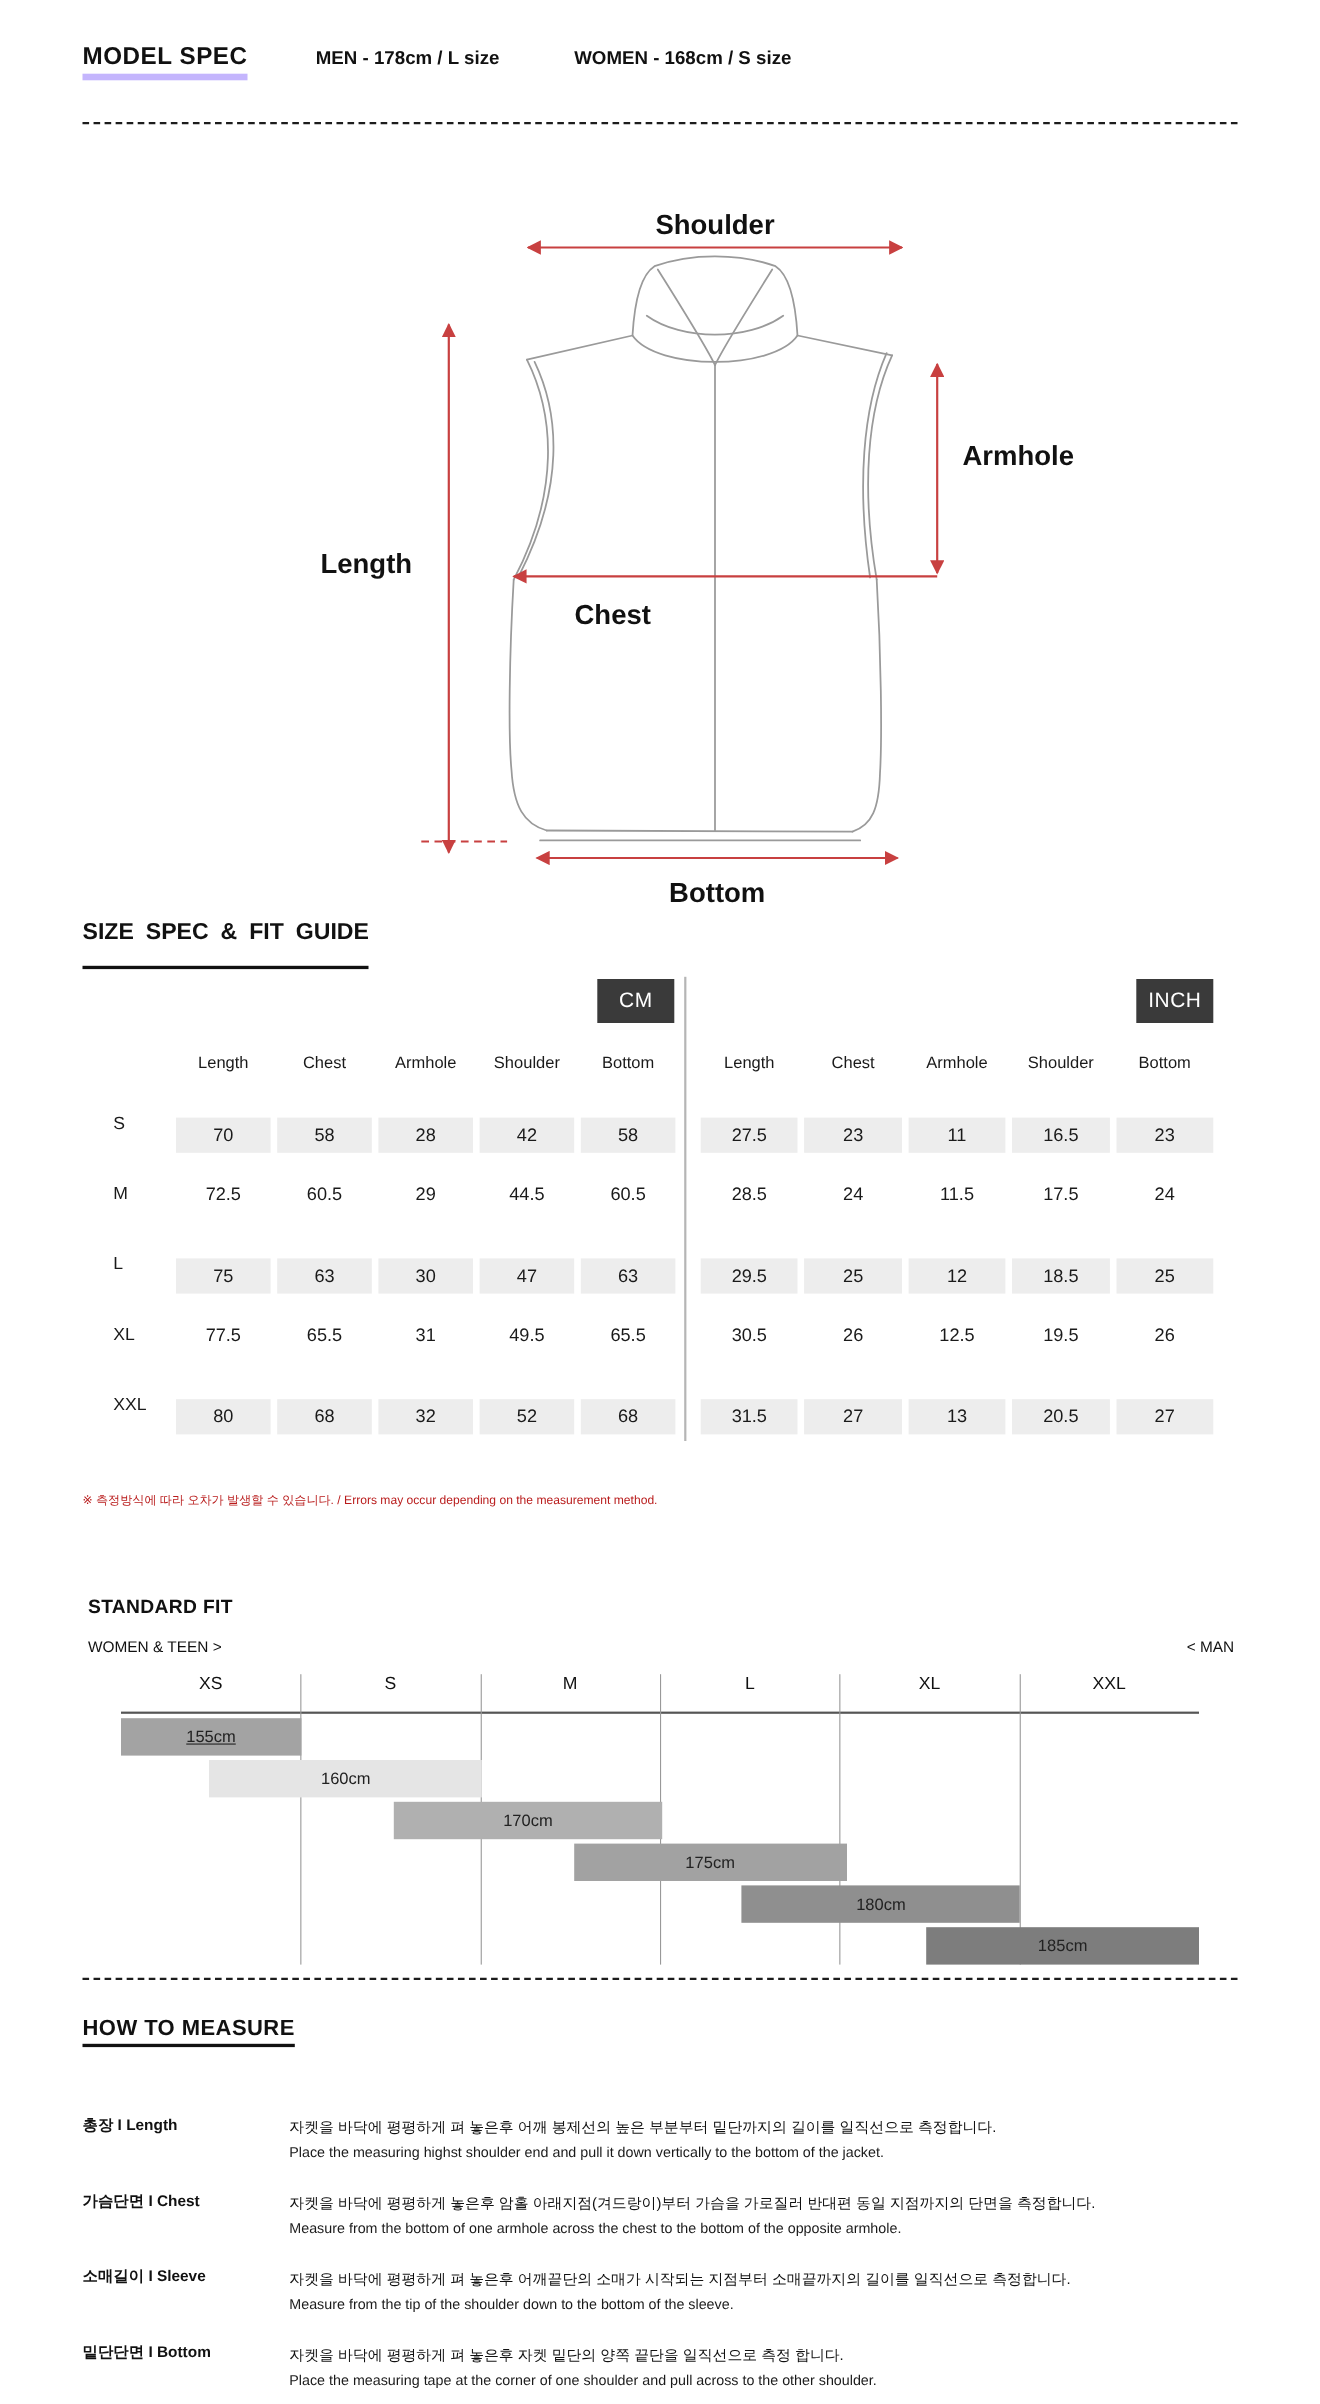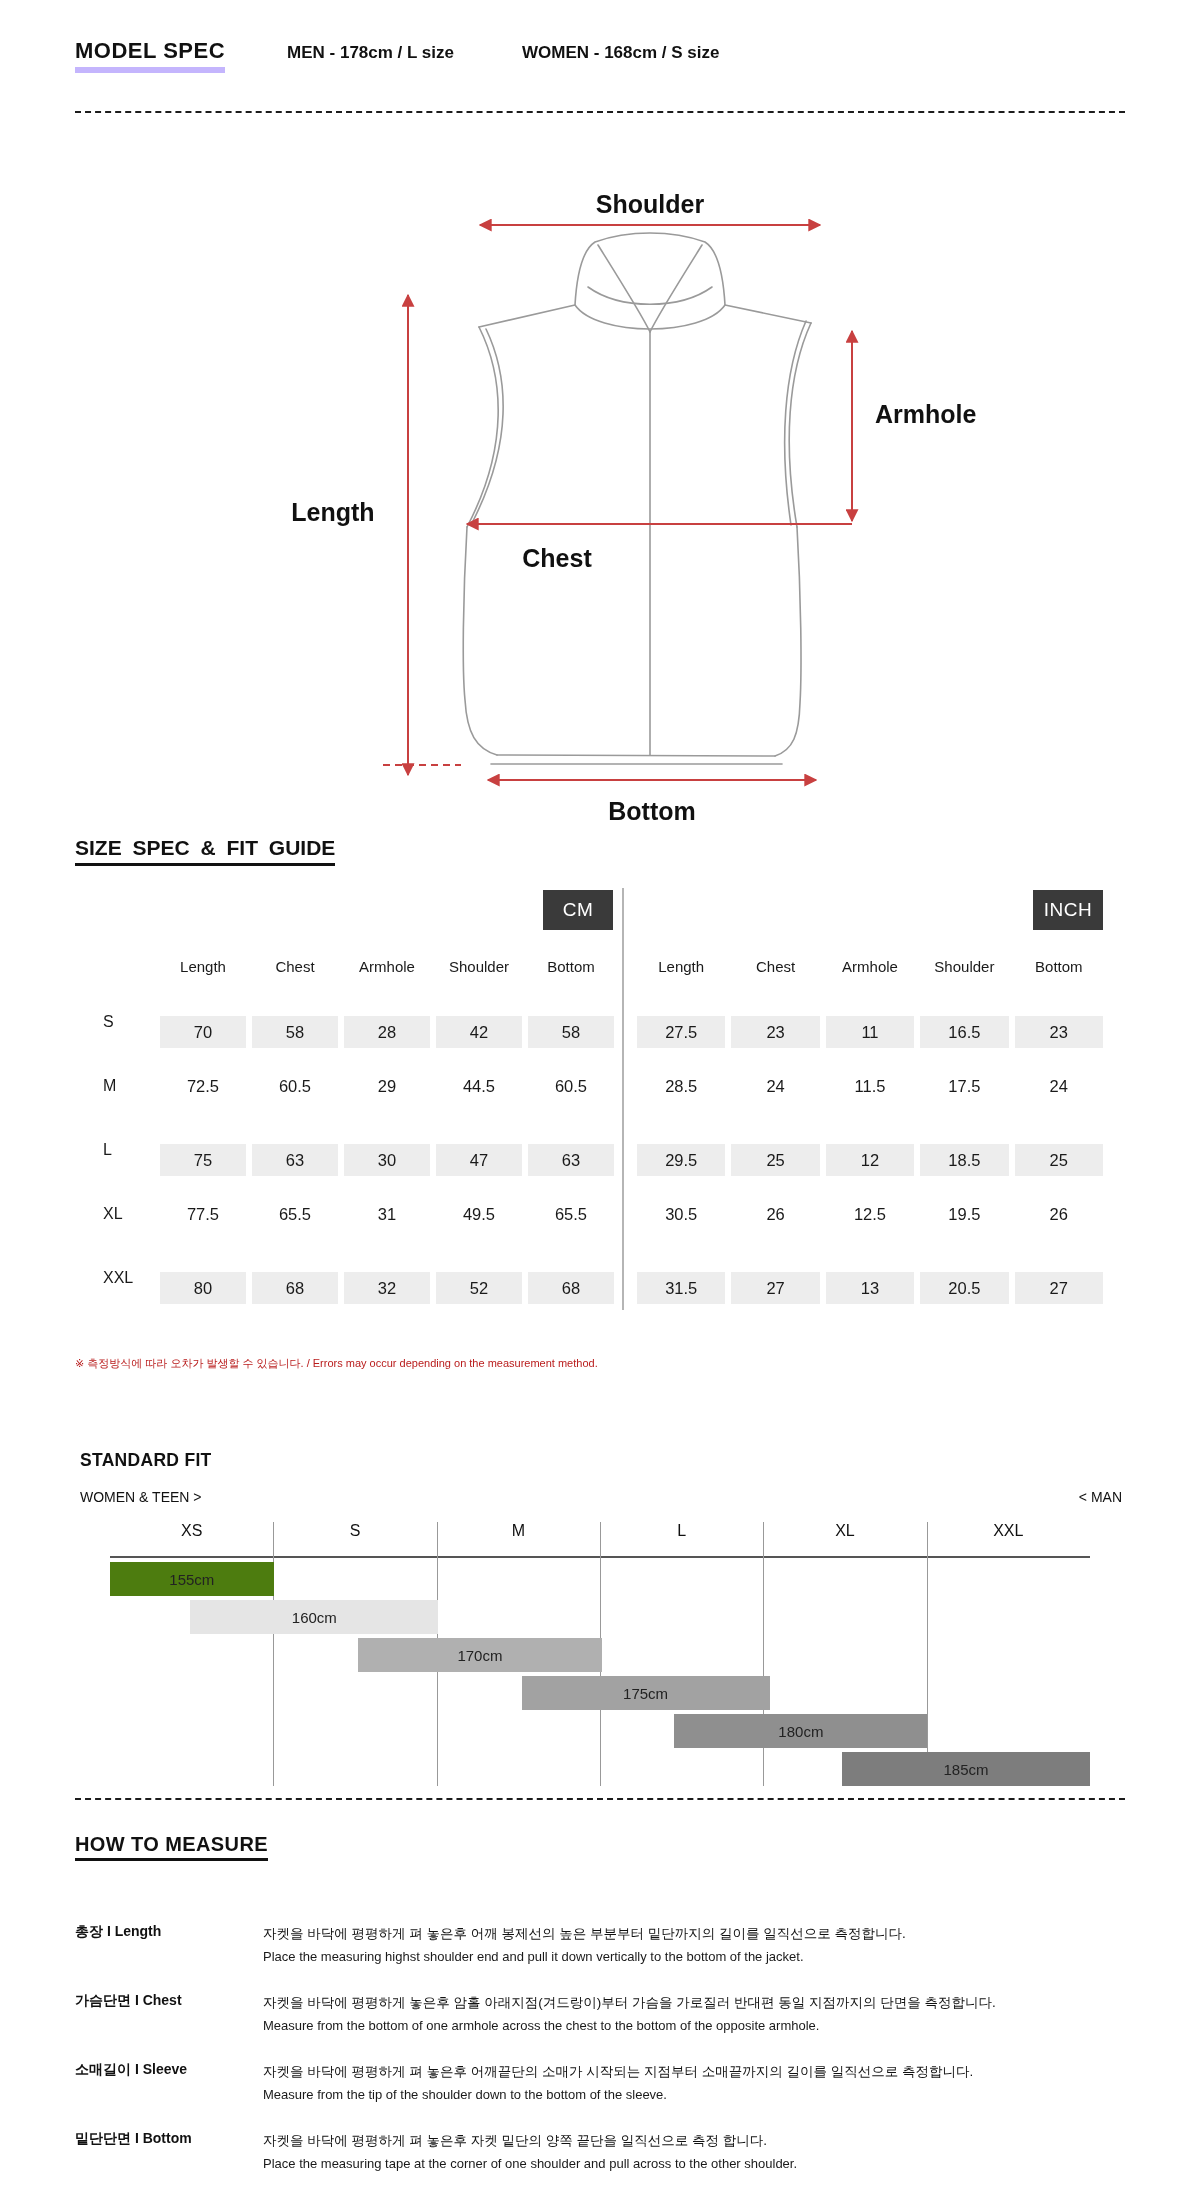--- a/index.html
+++ b/index.html
@@ -10,21 +10,21 @@
   .hdr{top:38px;left:75px;width:1050px;display:flex;align-items:baseline;gap:0;}
   .hdr-title{font-size:22px;font-weight:bold;letter-spacing:.5px;border-bottom:6px solid #c4b5fd;padding-bottom:3px;}
   .hdr-men{font-size:17px;font-weight:bold;margin-left:62px;}
   .hdr-women{font-size:17px;font-weight:bold;margin-left:68px;}
   .dashed{left:75px;width:1050px;border-top:2px dashed #1c1c1c;height:0;}
   
   .dlabel{font-size:25px;font-weight:bold;fill:#111;font-family:"Liberation Sans","DejaVu Sans",sans-serif;}
   .vest{fill:none;stroke:#9a9a9a;stroke-width:1.6;stroke-linecap:round;stroke-linejoin:round;}
   .red{stroke:var(--red);stroke-width:2;fill:none;}
   
-  .sec-title{left:75px;top:836px;font-size:21px;font-weight:bold;word-spacing:5px;border-bottom:3px solid #111;padding-bottom:3px;}
+  .sec-title{left:75px;top:836px;font-size:21px;font-weight:bold;word-spacing:5px;border-bottom:3px solid #111;padding-bottom:18px;}
   .badge{width:70px;height:40px;background:var(--badge);color:#fff;display:flex;align-items:center;justify-content:center;
          font-size:19px;letter-spacing:.5px;}
   .thead{display:grid;column-gap:6px;font-size:15px;color:#1a1a1a;}
   .thead div{text-align:center;}
   .tbody{display:flex;flex-direction:column;gap:12px;}
   .trow{display:grid;column-gap:6px;height:52px;}
   .tlabel{display:flex;align-items:center;font-size:16px;color:#1a1a1a;padding-left:28px;}
   .tcell{display:flex;align-items:center;justify-content:center;font-size:16.5px;color:#1a1a1a;}
   .trow.shaded .tcell{background:var(--cellgray);margin-top:20px;}
   .cm-grid{grid-template-columns:79px repeat(5,1fr);}
@@ -219,21 +219,21 @@
         <div>L</div>
         <div>XL</div>
         <div>XXL</div>
       </div>
     <div class="fit-rule"></div>
   <div class="fit-divider" style="left: 163.333px;"></div>
       <div class="fit-divider" style="left: 326.667px;"></div>
       <div class="fit-divider" style="left: 490px;"></div>
       <div class="fit-divider" style="left: 653.333px;"></div>
       <div class="fit-divider" style="left: 816.667px;"></div>
-      <div class="fit-bar" style="left: 0%; width: 16.7%; top: 40px; background: #4d7c0f;">155cm</div>
+      <div class="fit-bar" style="left: 0%; width: 16.7%; top: 40px; background: #a3a3a3; text-decoration: underline;">155cm</div>
       <div class="fit-bar" style="left: 8.2%; width: 25.3%; top: 78px; background: #e5e5e5;">160cm</div>
       <div class="fit-bar" style="left: 25.3%; width: 24.9%; top: 116px; background: rgb(176, 176, 176);">170cm</div>
       <div class="fit-bar" style="left: 42%; width: 25.3%; top: 154px; background: rgb(162, 162, 162);">175cm</div>
       <div class="fit-bar" style="left: 57.6%; width: 25.8%; top: 192px; background: rgb(143, 143, 143);">180cm</div>
       <div class="fit-bar" style="left: 74.7%; width: 25.3%; top: 230px; background: rgb(125, 125, 125);">185cm</div>
     </div>
 
   <div class="abs dashed" style="top:1798px;"></div>
 
   <div class="abs h2m-title">HOW TO MEASURE</div>

